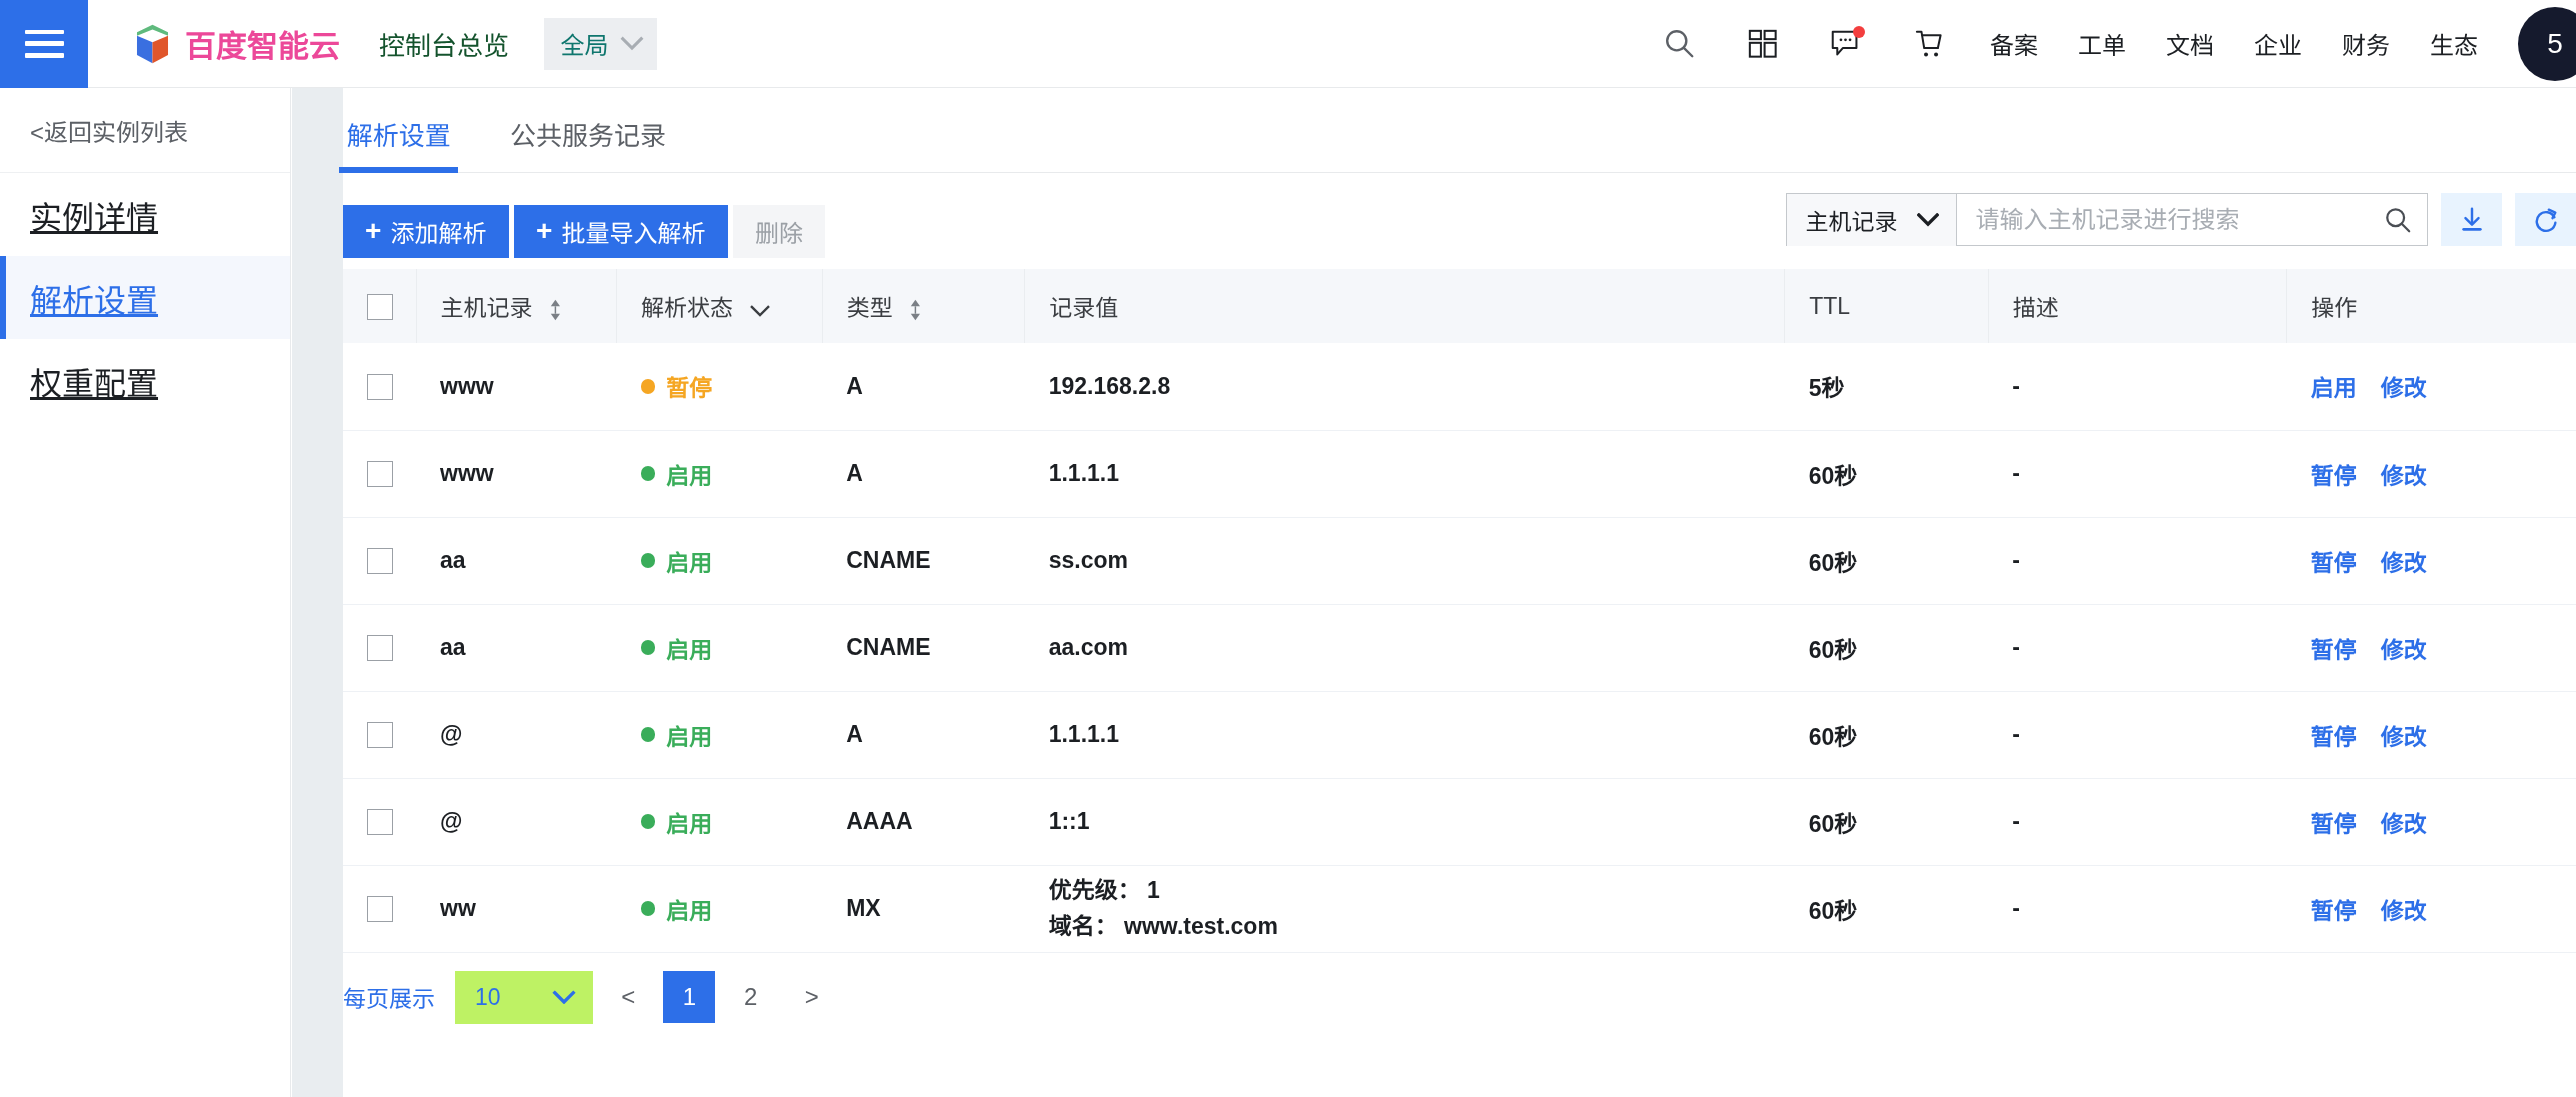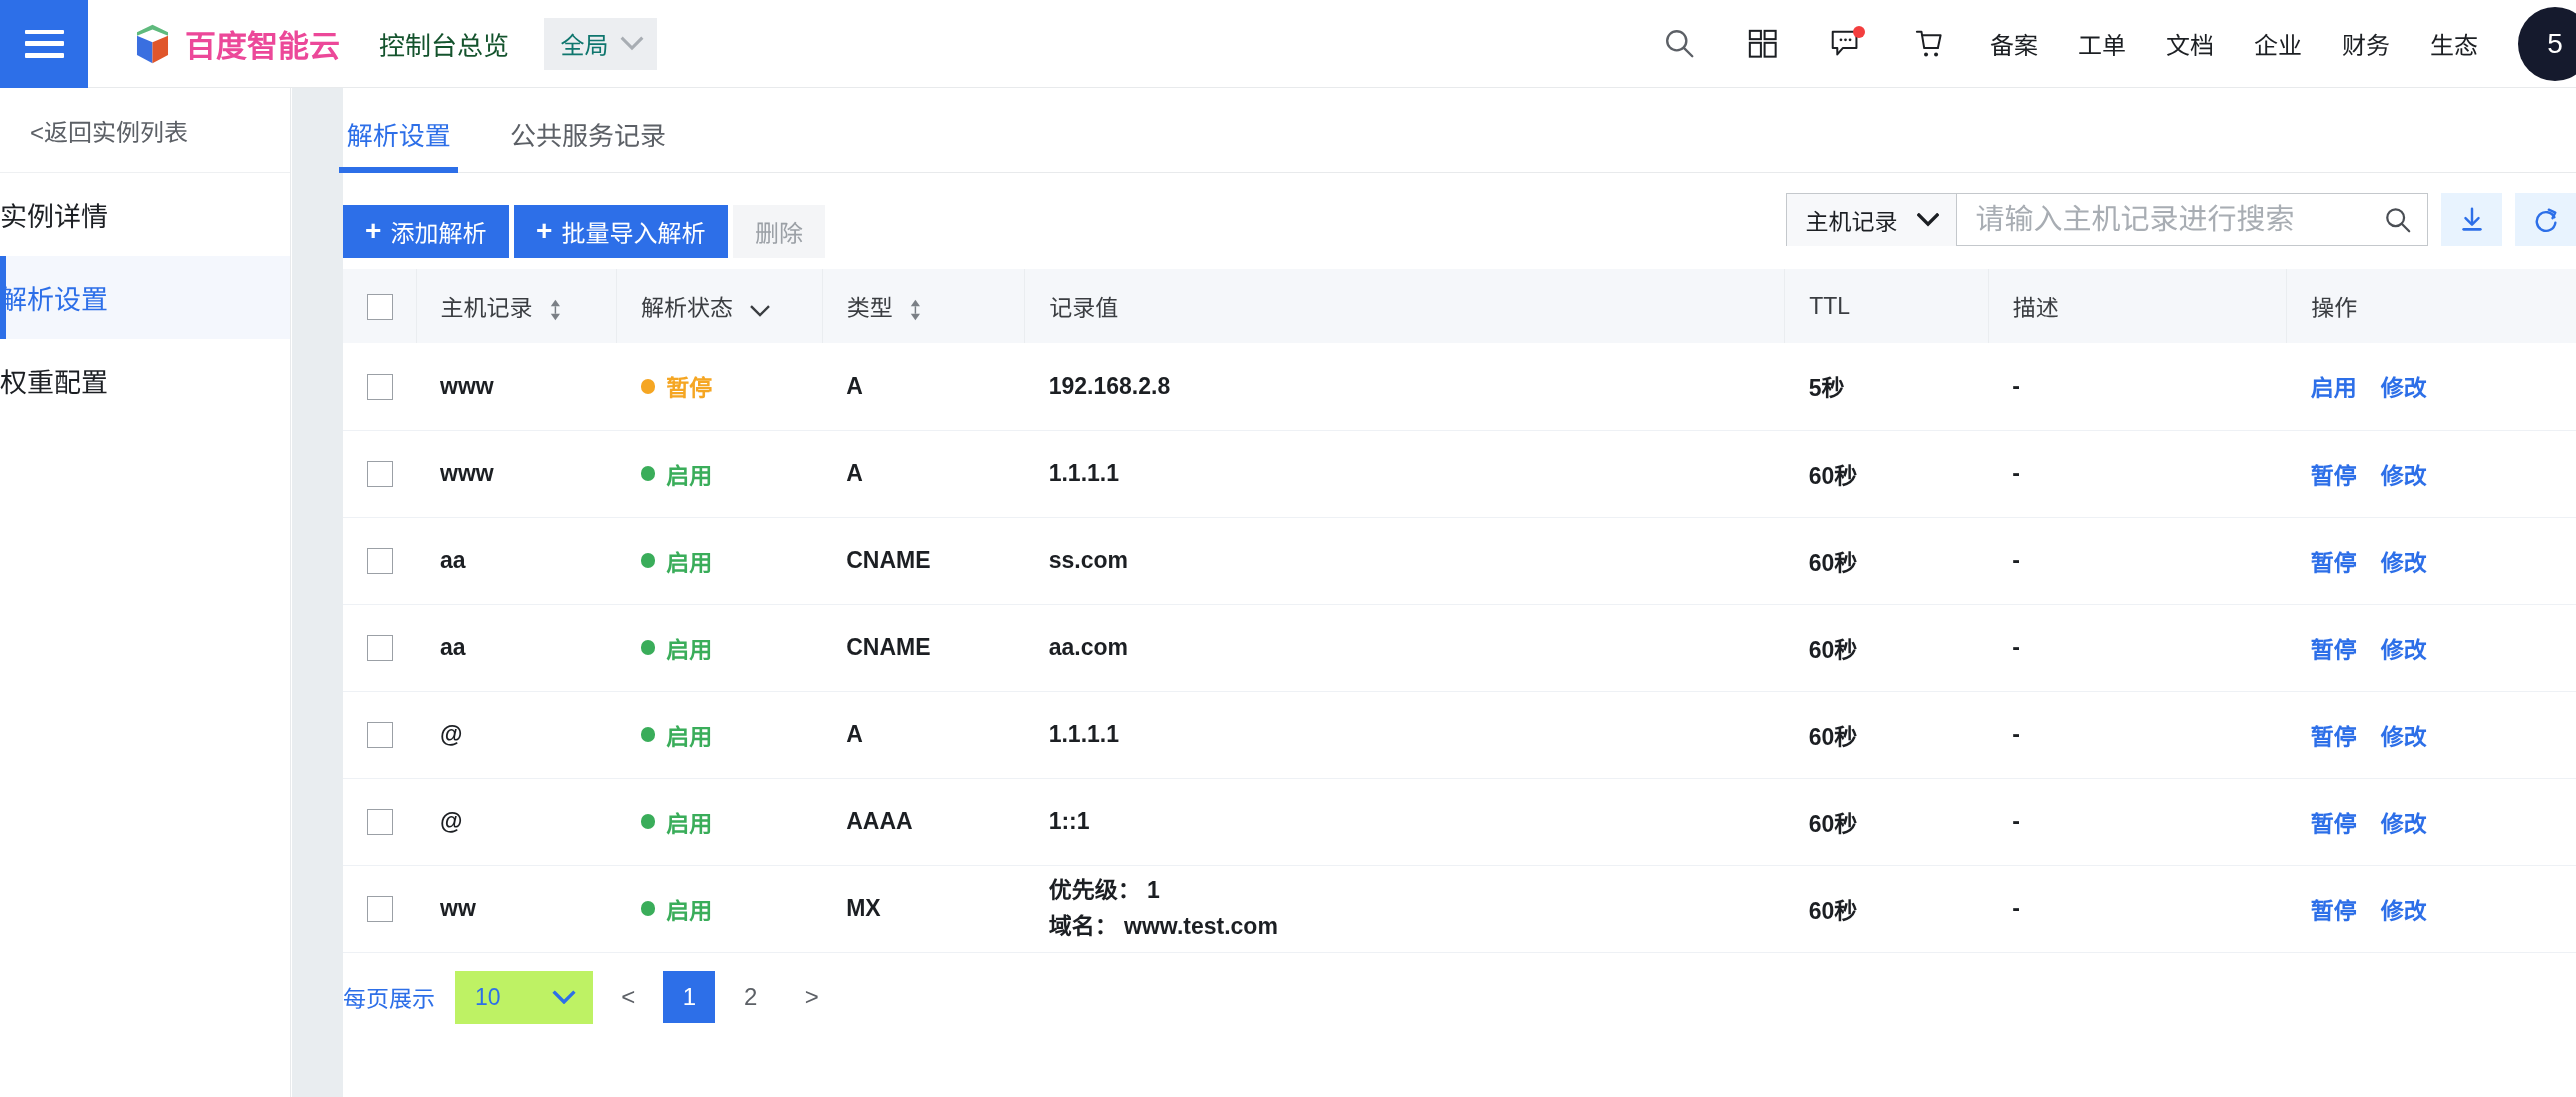--- a/index.html
+++ b/index.html
@@ -81,22 +81,22 @@
     background: #ffffff;
     border-right: 0.9px solid #e8eaec;
   }
   .side-back {
     height: 85px; display: flex; align-items: center;
     padding-left: 30px; font-size: 24px; color: #5c6066;
     border-bottom: 0.9px solid #eef0f2; cursor: pointer; white-space: nowrap;
   }
   .side-item {
     height: 83px; display: flex; align-items: center;
-    font-size: 27px; color: #1c1f23; cursor: pointer;
-    position: relative; white-space: nowrap;
+    padding-left: 30px; font-size: 32px; color: #1c1f23; cursor: pointer;
+    position: relative; white-space: nowrap; text-decoration: underline;
   }
   .side-item.active { background: #f4f7fd; color: #2d6fe8; }
   .side-item.active::before {
     content: ""; position: absolute; left: 0; top: 0; bottom: 0;
     width: 5.5px; background: #2d6fe8;
   }
 
   
   .gap-col {
     position: absolute; top: 88px; left: 292px;
@@ -149,21 +149,21 @@
     display: flex; align-items: center; gap: 20px;
     height: 52px; padding: 0 16.6px 0 18.4px; background: #f7f8fa;
     border-right: 0.9px solid #c4c8cc; cursor: pointer;
     font-size: 23px; color: #1c1f23; white-space: nowrap;
   }
   .search-field {
     width: 470px; height: 52px; display: flex; align-items: center;
     padding: 0 14.8px 0 18.4px; gap: 7.4px;
   }
   .search-field input {
-    border: 0; outline: 0; flex: 1; font-size: 29px; color: #1c1f23;
+    border: 0; outline: 0; flex: 1; font-size: 24px; color: #1c1f23;
     font-family: inherit; background: transparent;
   }
   .search-field input::placeholder { color: #a8adb3; }
   .icon-btn {
     width: 61px; height: 53px; background: #e8f3fe;
     display: flex; align-items: center; justify-content: center;
     cursor: pointer; margin-left: 13px;
   }
 
   

